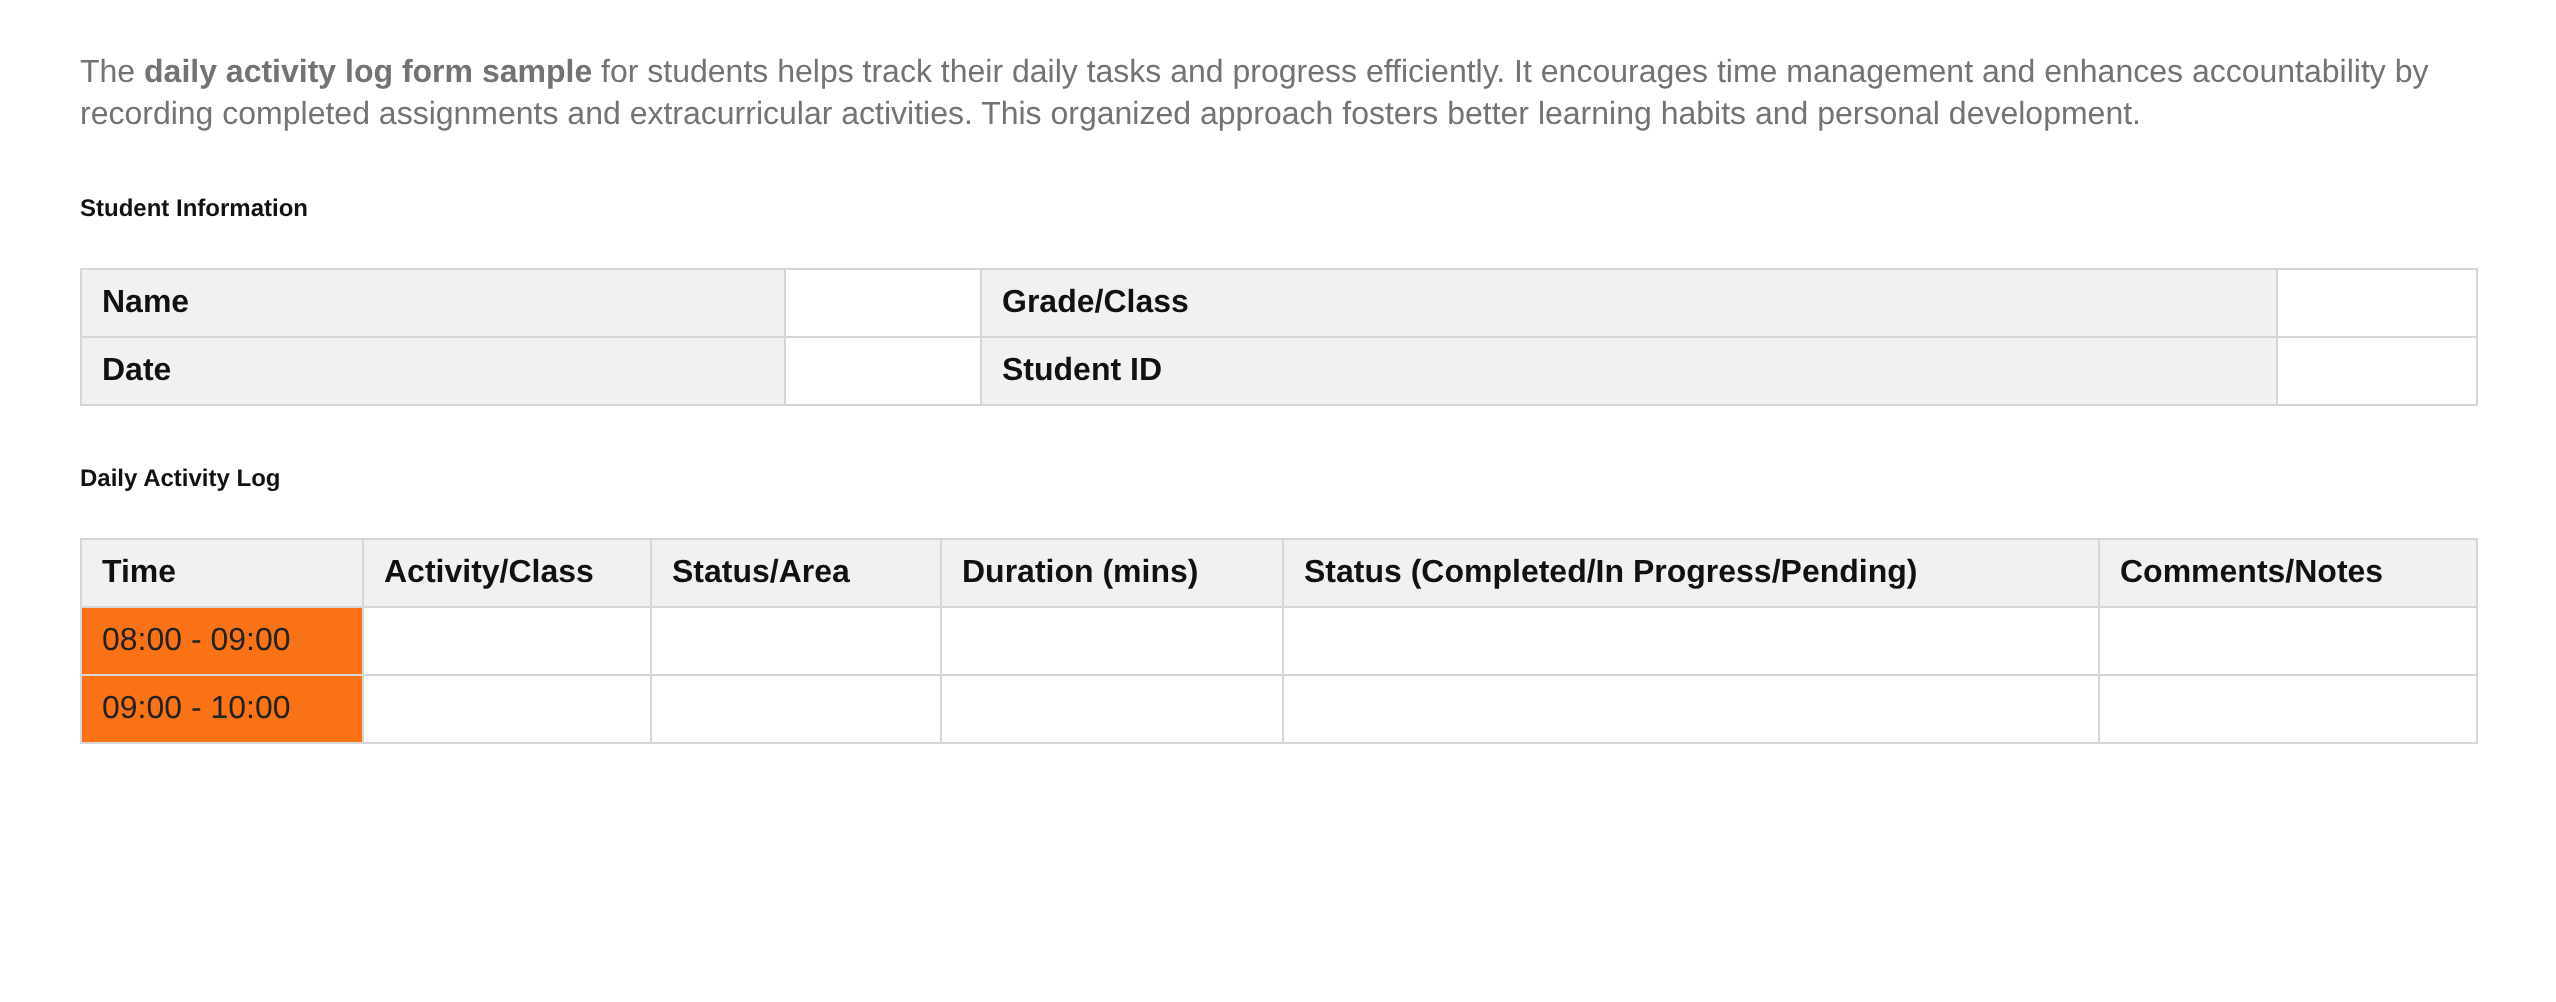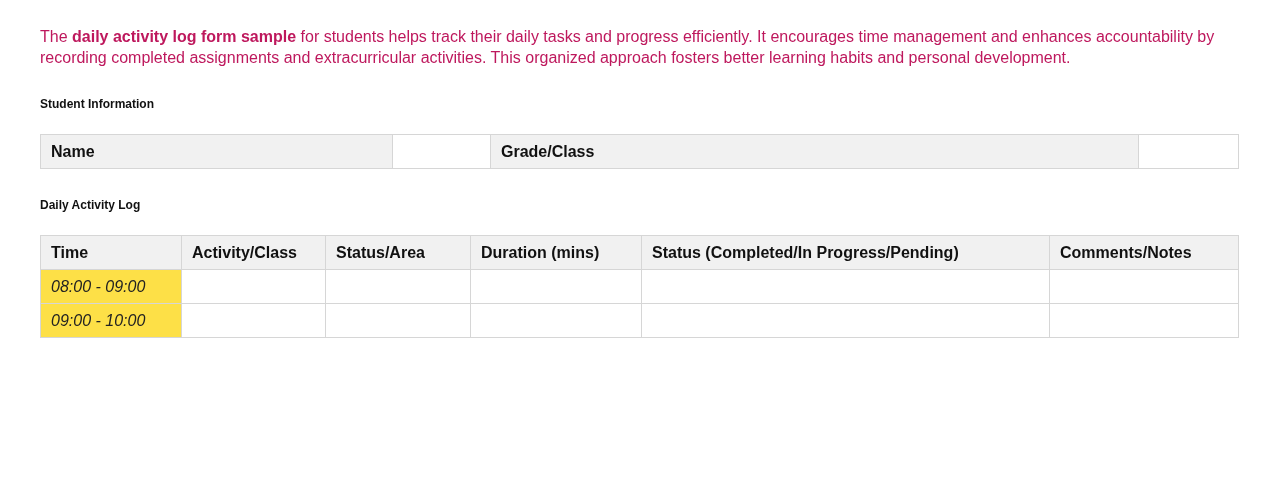--- a/index.html
+++ b/index.html
@@ -18,21 +18,21 @@
     line-height: 32px;
     font-weight: bold;
     color: #111111;
     letter-spacing: 0.2px;
   }
 
   p.intro {
     margin-top: 26px;
     font-size: 16px;
     line-height: 21px;
-    color: #be185d;
+    color: #737373;
   }
   p.intro strong { font-weight: bold; }
 
   h3.section-heading {
     margin-top: 27px;
     font-size: 12px;
     line-height: 19px;
     font-weight: bold;
     color: #111111;
   }
@@ -53,21 +53,21 @@
     vertical-align: middle;
     overflow: hidden;
     white-space: nowrap;
   }
   .label-cell, th.header-cell {
     background: #f1f1f1;
     font-weight: bold;
     color: #111111;
   }
   .value-cell { background: #ffffff; }
-  td.time-cell { background: #fde047; font-weight: normal; color: #222222; font-style: italic; }
+  td.time-cell { background: #f97316; font-weight: normal; color: #222222; }
 
   
   .col-si-1 { width: 352px; }
   .col-si-2 { width: 98px; }
   .col-si-3 { width: 648px; }
   .col-si-4 { width: 100px; }
 
   
   .col-al-1 { width: 141px; }
   .col-al-2 { width: 144px; }
@@ -91,20 +91,26 @@
       <col class="col-si-1">
         <col class="col-si-2">
         <col class="col-si-3">
         <col class="col-si-4">
     </colgroup>
     <tbody>
       <tr>
         <td class="label-cell">Name</td>
         <td class="value-cell"></td>
         <td class="label-cell">Grade/Class</td>
+        <td class="value-cell"></td>
+      </tr>
+      <tr>
+        <td class="label-cell">Date</td>
+        <td class="value-cell"></td>
+        <td class="label-cell">Student ID</td>
         <td class="value-cell"></td>
       </tr>
     </tbody>
   </table>
 
   <h3 class="section-heading">Daily Activity Log</h3>
 
   <table class="form-table">
     <colgroup>
       <col class="col-al-1">

